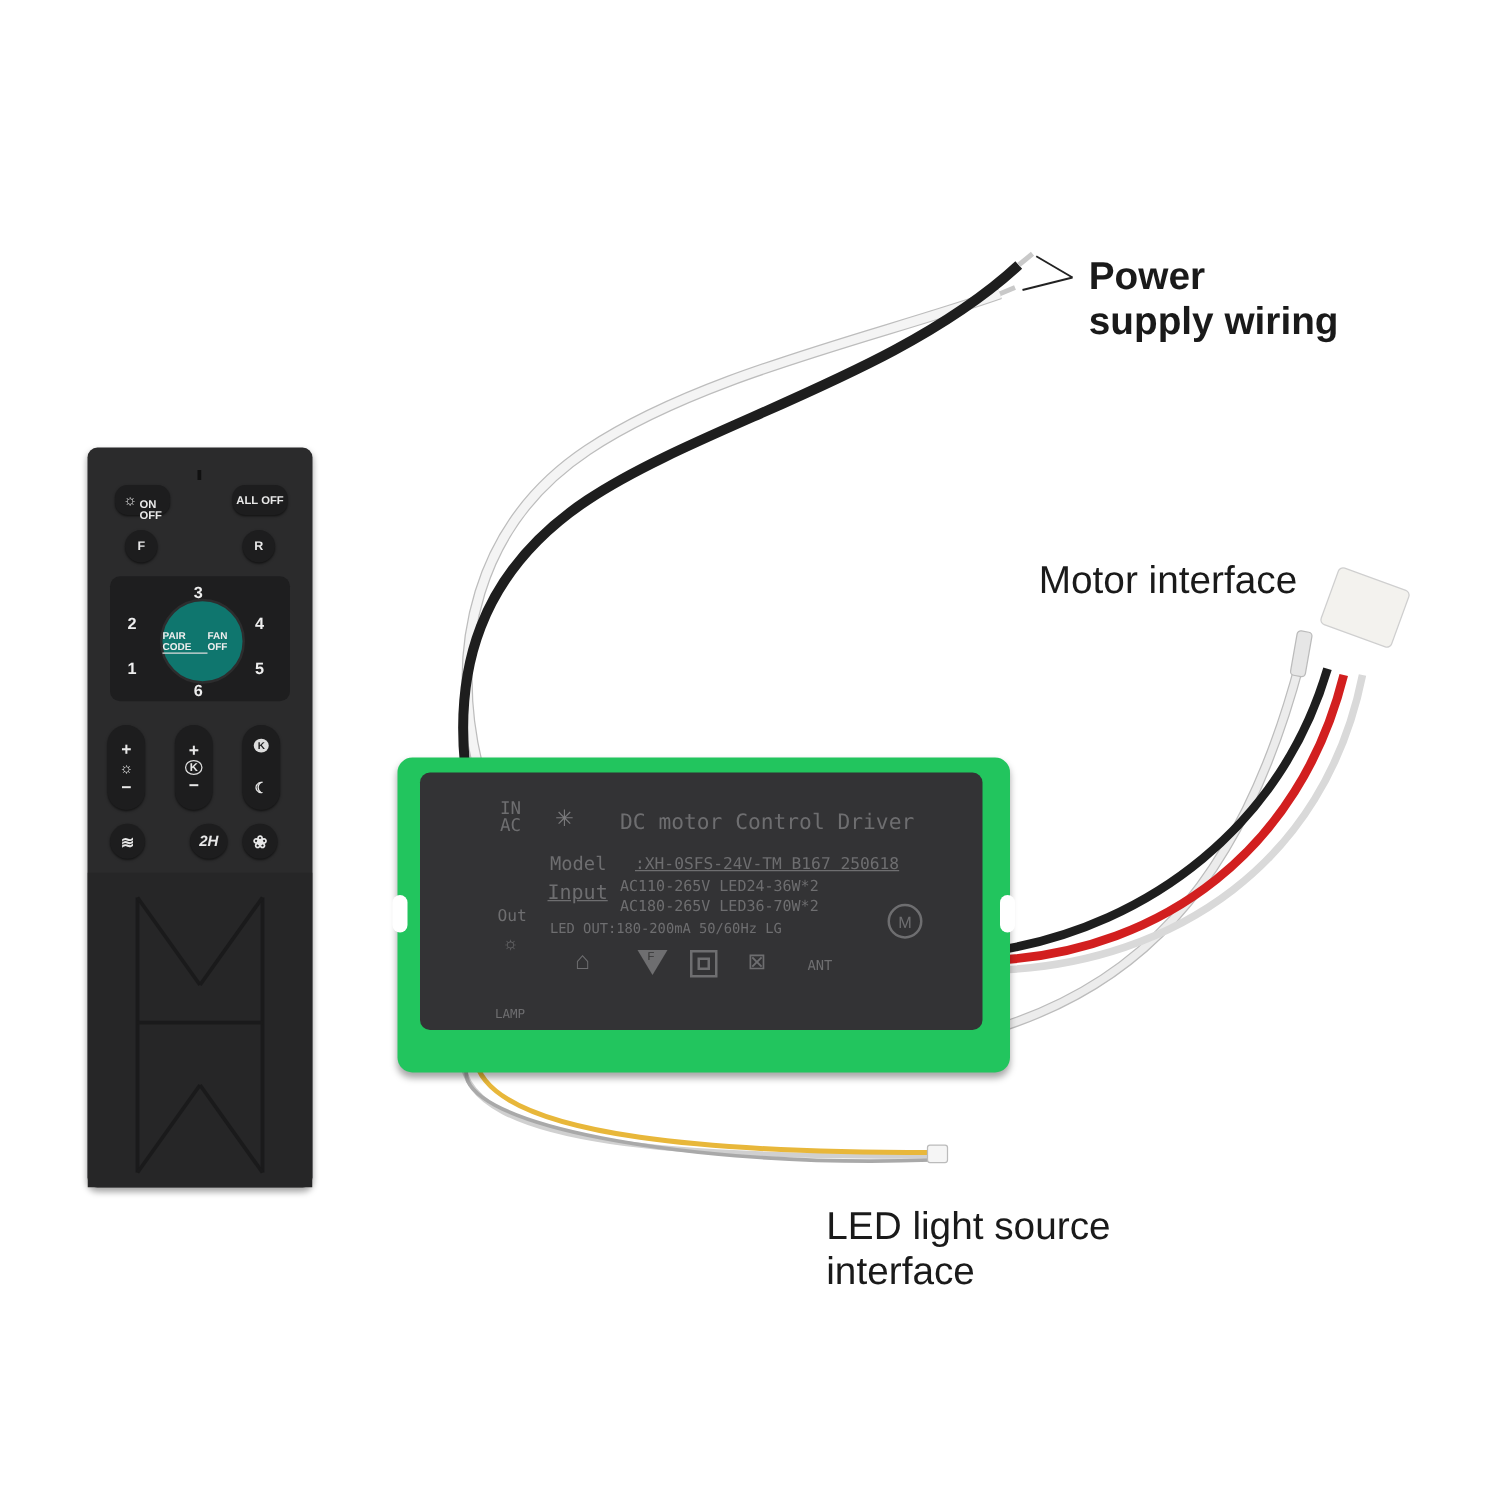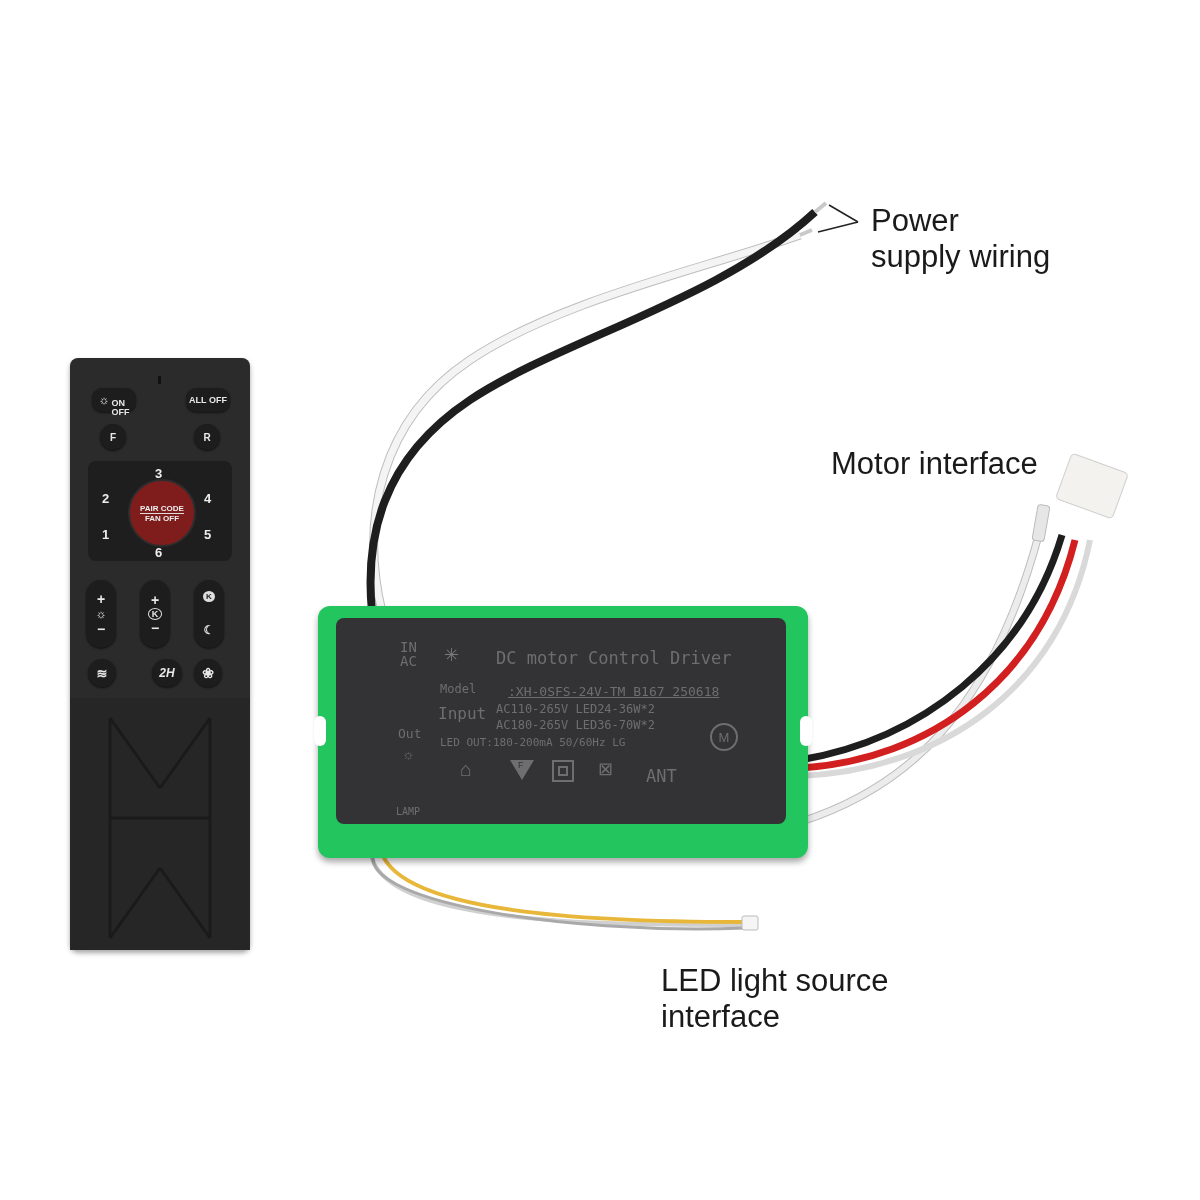--- a/index.html
+++ b/index.html
@@ -37,21 +37,21 @@
 
   <rect x="1062" y="462" width="60" height="48" rx="4" transform="rotate(20 1092 486)" fill="#f3f2ee" stroke="#cfcfcf"></rect>
   <rect x="1035" y="505" width="12" height="36" rx="3" fill="#e6e6e6" stroke="#bbb" transform="rotate(10 1041 523)"></rect>
 
   <path d="M370 846 C 370 920, 560 925, 745 925" stroke="#d0d0d0" stroke-width="4" fill="none"></path>
   <path d="M380 846 C 390 915, 600 922, 745 922" stroke="#e8b73a" stroke-width="4" fill="none"></path>
   <path d="M375 850 C 350 900, 560 935, 745 928" stroke="#a9a9a9" stroke-width="3" fill="none"></path>
   <rect x="742" y="916" width="16" height="14" rx="2" fill="#f5f5f5" stroke="#bbb"></rect>
 </svg>
 
-<div class="callout" style="left:871px;top:203px;">
+<div class="callout" style="left:871px;top:203px;font-weight:bold;">
   <div>Power</div>
   <div>supply wiring</div>
 </div>
 <div class="callout" style="left:831px;top:446px;">Motor interface</div>
 <div class="callout" style="left:618px;top:963px;margin-left:43px;">
   <div>LED light source</div>
   <div>interface</div>
 </div>
 
 <div class="remote">
@@ -70,21 +70,21 @@
     <span>R</span>
   </div>
 
   <div class="abs" style="left:18px;top:103px;width:144px;height:100px;background:#1e1e1f;border-radius:8px;">
     <div class="abs" style="left:14px;top:66px;color:#eee;font-weight:bold;font-size:13px;">1</div>
     <div class="abs" style="left:14px;top:30px;color:#eee;font-weight:bold;font-size:13px;">2</div>
     <div class="abs" style="left:67px;top:5px;color:#eee;font-weight:bold;font-size:13px;">3</div>
     <div class="abs" style="left:116px;top:30px;color:#eee;font-weight:bold;font-size:13px;">4</div>
     <div class="abs" style="left:116px;top:66px;color:#eee;font-weight:bold;font-size:13px;">5</div>
     <div class="abs" style="left:67px;top:84px;color:#eee;font-weight:bold;font-size:13px;">6</div>
-    <div class="abs round" style="left:40px;top:18px;width:64px;height:64px;border-radius:50%;background:#7f1d1d;border:2px solid #2d2d2e;display:flex;flex-direction:column;align-items:center;justify-content:center;color:#eee;font-size:8px;font-weight:bold;">
+    <div class="abs round" style="left:40px;top:18px;width:64px;height:64px;border-radius:50%;background:#0f766e;border:2px solid #2d2d2e;display:flex;flex-direction:row;align-items:center;justify-content:center;color:#eee;font-size:8px;font-weight:bold;">
       <span style="border-bottom:1px solid #ddd;">PAIR CODE</span>
       <span>FAN OFF</span>
     </div>
   </div>
 
   <div class="rbtn" style="left:16px;top:222px;width:30px;height:68px;border-radius:15px;flex-direction:column;font-size:14px;">
     <span>+</span>
     <span style="font-size:12px;">☼</span>
     <span>−</span>
   </div>
@@ -124,42 +124,42 @@
 
 <div class="driver">
   <div class="label-panel">
     <div class="dtext" style="left:64px;top:22px;font-size:14px;line-height:14px;text-align:center;">
       <div>IN</div>
       <div>AC</div>
     </div>
     <div class="abs" style="left:108px;top:26px;width:46px;height:20px;color:#7a7a7c;font-size:18px;">✳</div>
     <div class="dtext" style="left:160px;top:30px;font-size:17px;">DC motor Control Driver</div>
 
-    <div class="dtext" style="left:104px;top:64px;font-size:12px;">Model</div>
+    <div class="dtext" style="left:104px;top:64px;font-size:15px;">Model</div>
     <div class="dtext" style="left:172px;top:66px;font-size:13px;text-decoration:underline;">:XH-0SFS-24V-TM B167 250618</div>
 
-    <div class="dtext" style="left:102px;top:86px;font-size:16px;">Input</div>
+    <div class="dtext" style="left:102px;top:86px;font-size:16px;text-decoration:underline;">Input</div>
     <div class="dtext" style="left:160px;top:84px;font-size:12px;">AC110-265V LED24-36W*2</div>
     <div class="dtext" style="left:160px;top:100px;font-size:12px;">AC180-265V LED36-70W*2</div>
 
     <div class="dtext" style="left:62px;top:108px;font-size:13px;">Out</div>
     <div class="dtext" style="left:104px;top:118px;font-size:11px;">LED OUT:180-200mA 50/60Hz LG</div>
     <div class="abs" style="left:374px;top:105px;width:24px;height:24px;border:2px solid #6e6e70;border-radius:50%;color:#6e6e70;display:flex;align-items:center;justify-content:center;font-size:13px;">
       <span>M</span>
     </div>
 
     <div class="abs" style="left:66px;top:128px;color:#6e6e70;font-size:14px;">☼</div>
     <div class="dtext" style="left:60px;top:146px;font-size:10px;margin-top:42px;">LAMP</div>
 
     <div class="abs" style="left:124px;top:140px;color:#6e6e70;font-size:20px;">⌂</div>
     <div class="abs" style="left:174px;top:142px;width:0;height:0;border-left:12px solid transparent;border-right:12px solid transparent;border-top:20px solid #6e6e70;">
       <span style="position:absolute;left:-4px;top:-20px;font-size:9px;color:#333;">F</span>
     </div>
     <div class="abs" style="left:216px;top:142px;width:18px;height:18px;border:2px solid #6e6e70;">
       <div style="position:absolute;left:4px;top:4px;width:6px;height:6px;border:2px solid #6e6e70;"></div>
     </div>
     <div class="abs" style="left:262px;top:140px;color:#6e6e70;font-size:18px;">⊠</div>
-    <div class="dtext" style="left:310px;top:148px;font-size:17px;">ANT</div>
+    <div class="dtext" style="left:310px;top:148px;font-size:11px;">ANT</div>
   </div>
 
   <div class="abs" style="left:-4px;top:110px;width:12px;height:30px;background:#fff;border-radius:6px;"></div>
   <div class="abs" style="right:-4px;top:110px;width:12px;height:30px;background:#fff;border-radius:6px;"></div>
 </div>
 
 </body></html>

